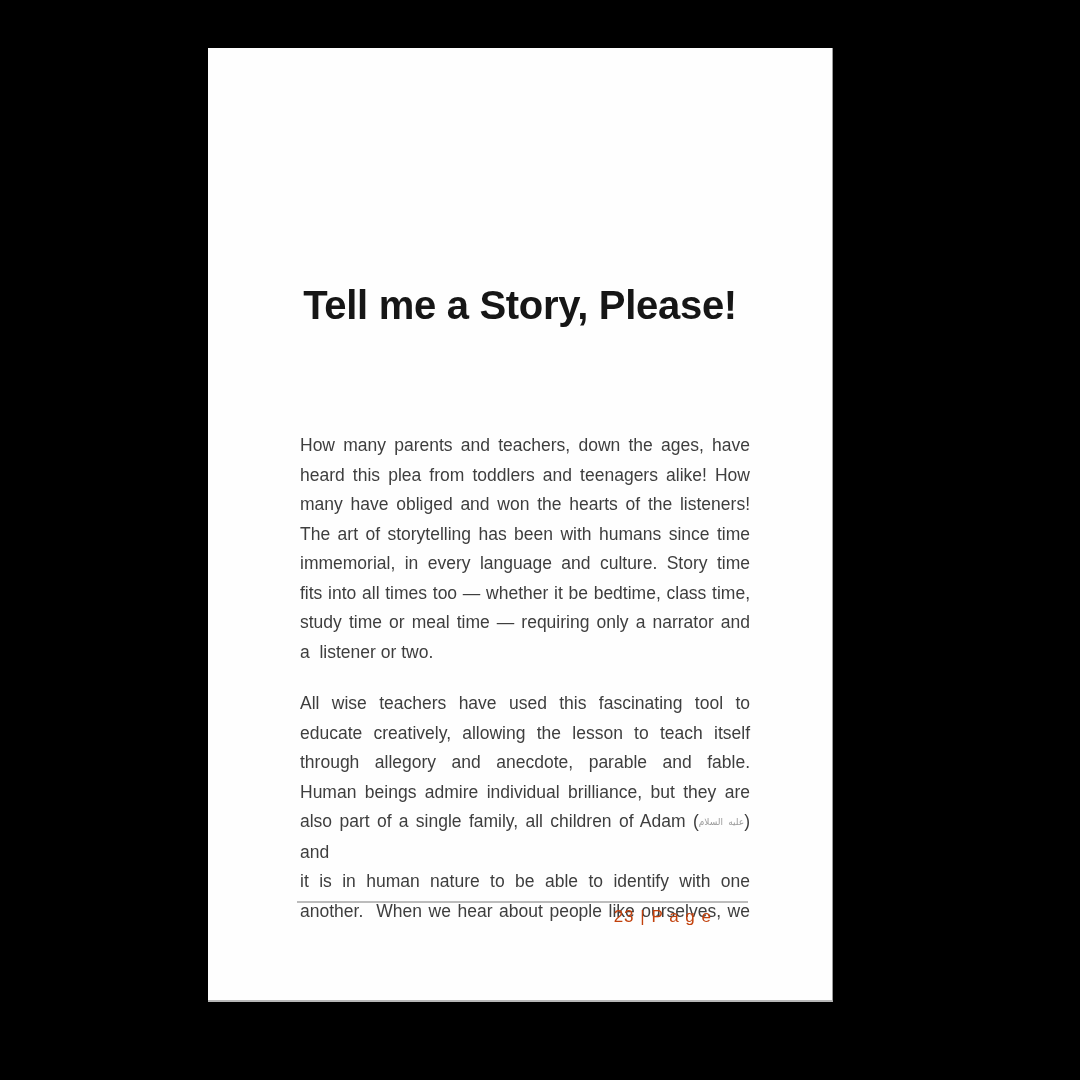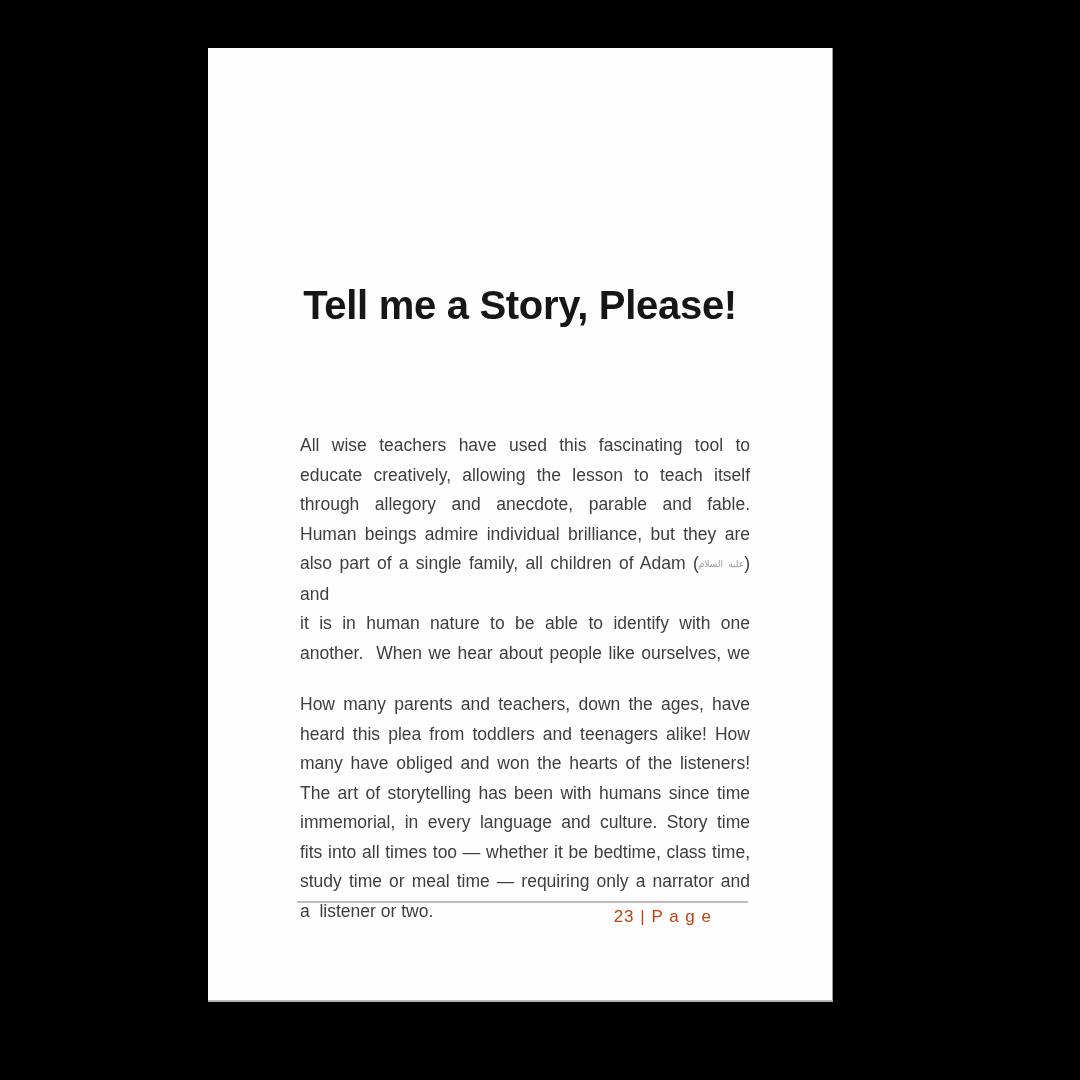--- a/index.html
+++ b/index.html
@@ -77,37 +77,37 @@
 </style>
 </head>
 <body>
 
 <div class="stage">
   <div class="page">
     <div class="page-title">Tell me a Story, Please!</div>
 
     <div class="body-text">
         <div class="para">
-          <div class="line">All wise teachers have used this fascinating tool to</div>
-          <div class="line">educate creatively, allowing the lesson to teach itself</div>
-          <div class="line">through allegory and anecdote, parable and fable.</div>
-          <div class="line">Human beings admire individual brilliance, but they are</div>
-          <div class="line"><span>also part of a single family, all children of Adam (</span><span class="honorific">عليه السلام</span><span>) and</span></div>
-          <div class="line">it is in human nature to be able to identify with one</div>
-          <div class="line">another.&nbsp; When we hear about people like ourselves, we</div>
-        </div>
-        <div class="para">
           <div class="line">How many parents and teachers, down the ages, have</div>
           <div class="line">heard this plea from toddlers and teenagers alike! How</div>
           <div class="line">many have obliged and won the hearts of the listeners!</div>
           <div class="line">The art of storytelling has been with humans since time</div>
           <div class="line">immemorial, in every language and culture. Story time</div>
           <div class="line">fits into all times too — whether it be bedtime, class time,</div>
           <div class="line">study time or meal time — requiring only a narrator and</div>
           <div class="line last">a&nbsp; listener or two.</div>
+        </div>
+        <div class="para">
+          <div class="line">All wise teachers have used this fascinating tool to</div>
+          <div class="line">educate creatively, allowing the lesson to teach itself</div>
+          <div class="line">through allegory and anecdote, parable and fable.</div>
+          <div class="line">Human beings admire individual brilliance, but they are</div>
+          <div class="line"><span>also part of a single family, all children of Adam (</span><span class="honorific">عليه السلام</span><span>) and</span></div>
+          <div class="line">it is in human nature to be able to identify with one</div>
+          <div class="line">another.&nbsp; When we hear about people like ourselves, we</div>
         </div>
       </div>
 
     <div class="footer-rule"></div>
 
     <div class="footer">23 | P a g e</div>
   </div>
 </div>
 
 </body></html>

